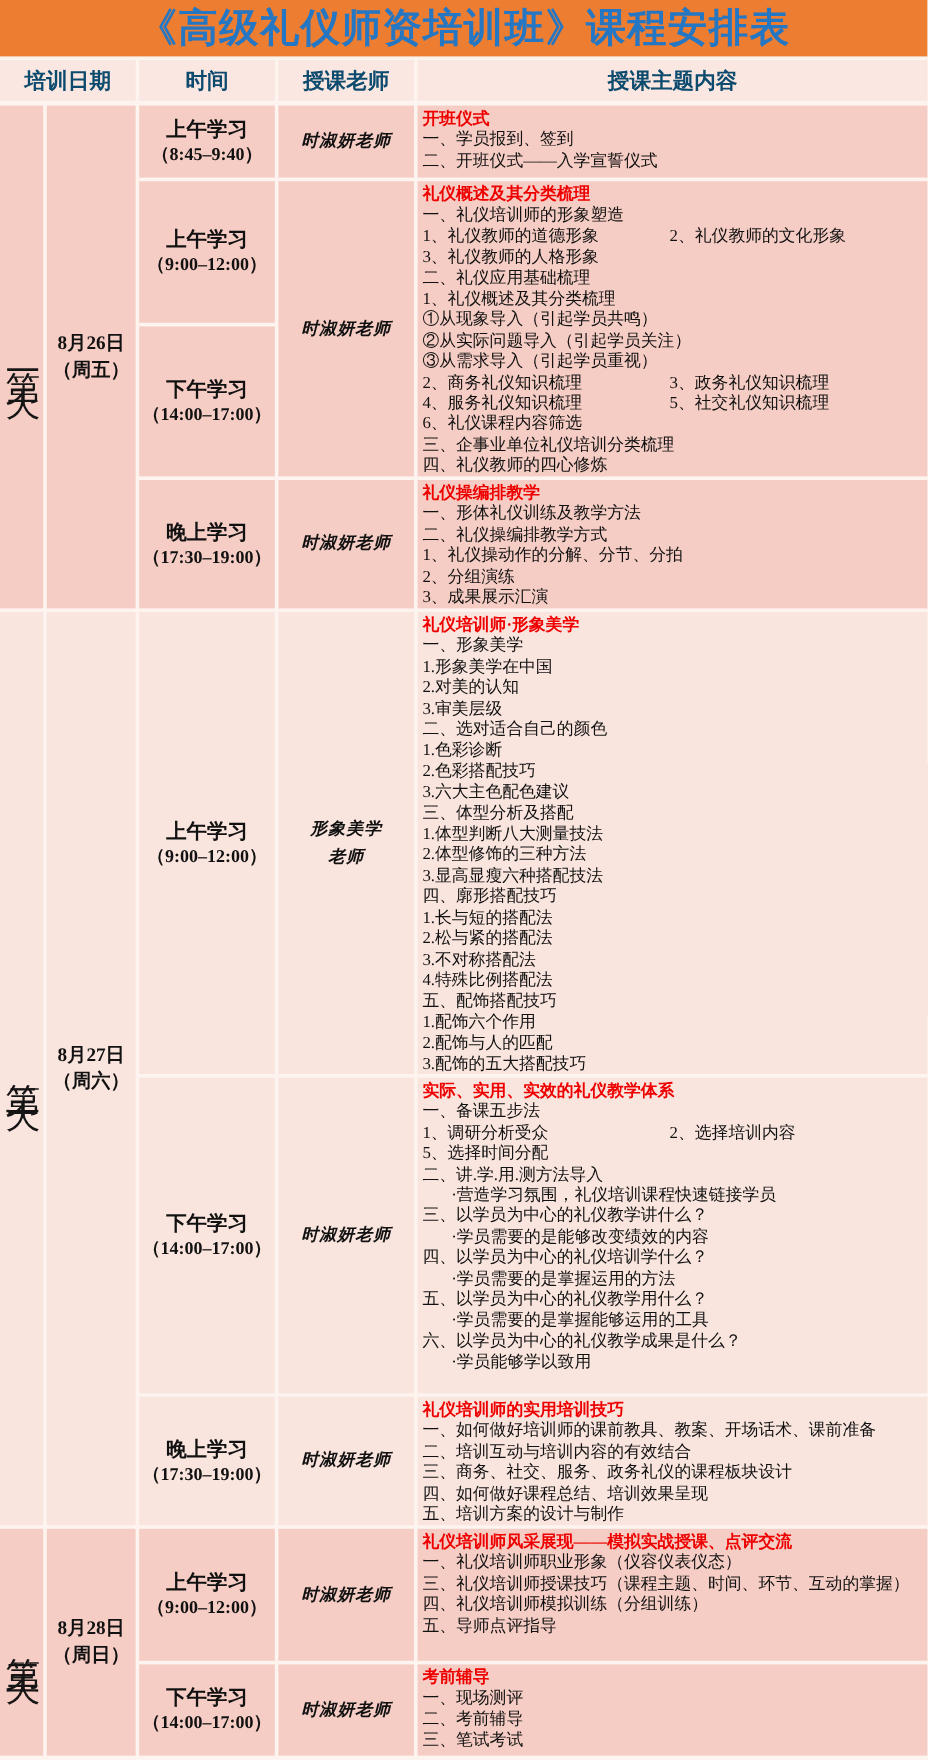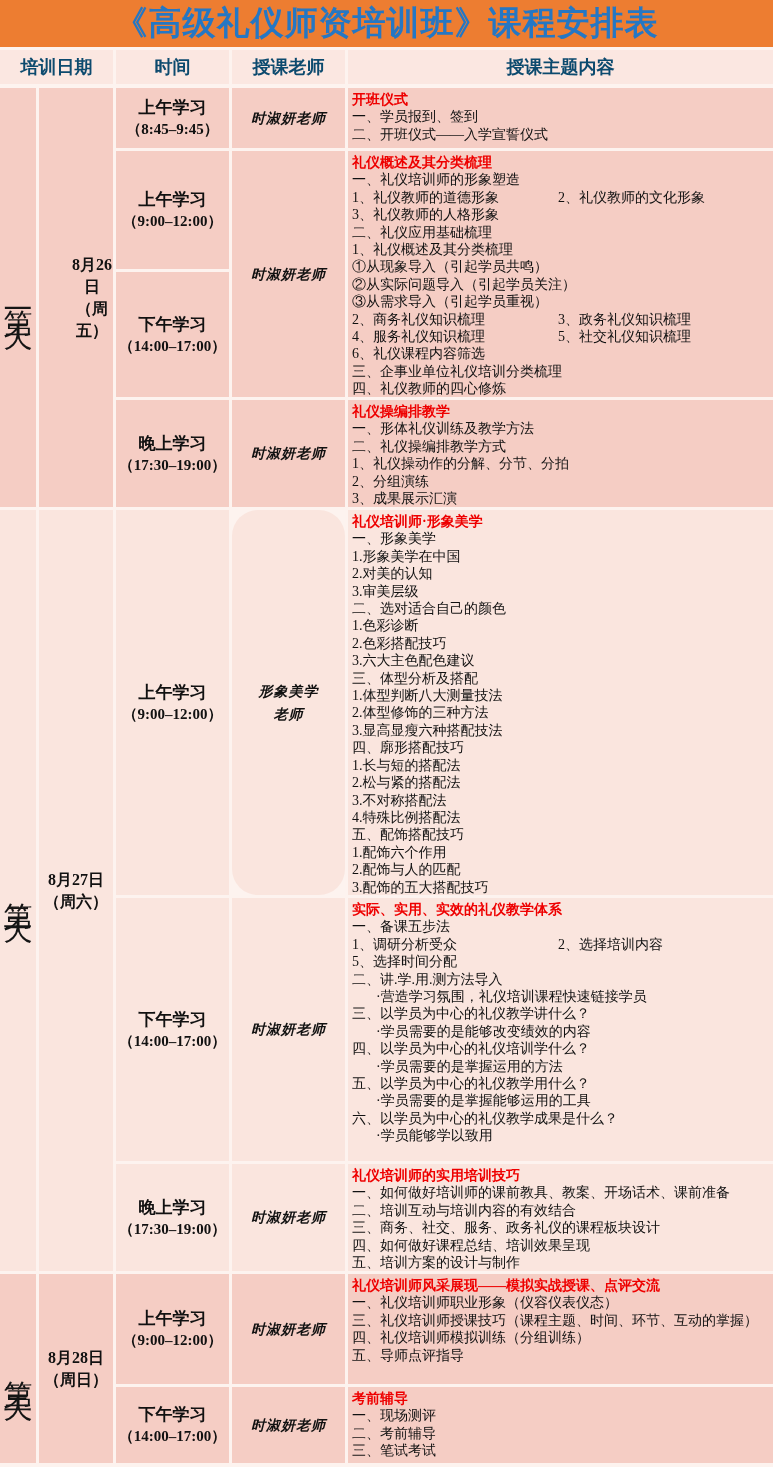--- a/index.html
+++ b/index.html
@@ -77,27 +77,27 @@
   <div class="header-cell">时间</div>
   <div class="header-cell">授课老师</div>
   <div class="header-cell">授课主题内容</div>
 </div>
 
 <div id="days">
     <div class="day dark day-1">
       <div class="cell day-label" style="grid-row: 1 / span 4;">
         <div class="vtext">第一天</div>
       </div>
-      <div class="cell date-cell" style="grid-row: 1 / span 4; padding-left: 32px;">
+      <div class="cell date-cell" style="grid-row: 1 / span 4;">
         <div class="">8月26日</div>
         <div class="">（周五）</div>
       </div>
       <div class="cell time-cell" style="grid-row: 1;">
         <div class="time-period">上午学习</div>
-        <div class="time-range">（8:45–9:45）</div>
+        <div class="time-range">（8:45–9:40）</div>
       </div>
       <div class="cell teacher-cell" style="grid-row: 1 / span 1;">
         <div class="">时淑妍老师</div>
       </div>
       <div class="cell content-cell" style="grid-row: 1 / span 1;">
         <div class="content-title">开班仪式</div>
         <div class="line h">一、学员报到、签到</div>
         <div class="line h">二、开班仪式——入学宣誓仪式</div>
       </div>
       <div class="cell time-cell" style="grid-row: 2;">
@@ -148,21 +148,21 @@
         <div class="vtext">第二天</div>
       </div>
       <div class="cell date-cell" style="grid-row: 1 / span 3; text-align: center;">
         <div class="">8月27日</div>
         <div class="">（周六）</div>
       </div>
       <div class="cell time-cell" style="grid-row: 1;">
         <div class="time-period">上午学习</div>
         <div class="time-range">（9:00–12:00）</div>
       </div>
-      <div class="cell teacher-cell" style="grid-row: 1 / span 1; border-radius: 26px;">
+      <div class="cell teacher-cell" style="grid-row: 1 / span 1;">
         <div class="">形象美学</div>
         <div class="">老师</div>
       </div>
       <div class="cell content-cell" style="grid-row: 1 / span 1;">
         <div class="content-title">礼仪培训师·形象美学</div>
         <div class="line h">一、形象美学</div>
         <div class="line">1.形象美学在中国</div>
         <div class="line">2.对美的认知</div>
         <div class="line">3.审美层级</div>
         <div class="line h">二、选对适合自己的颜色</div>

